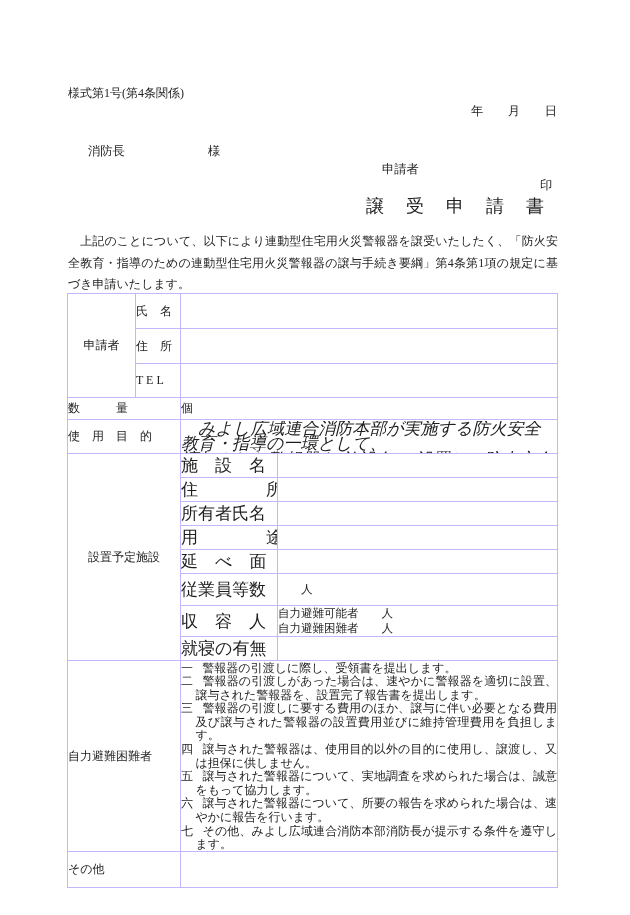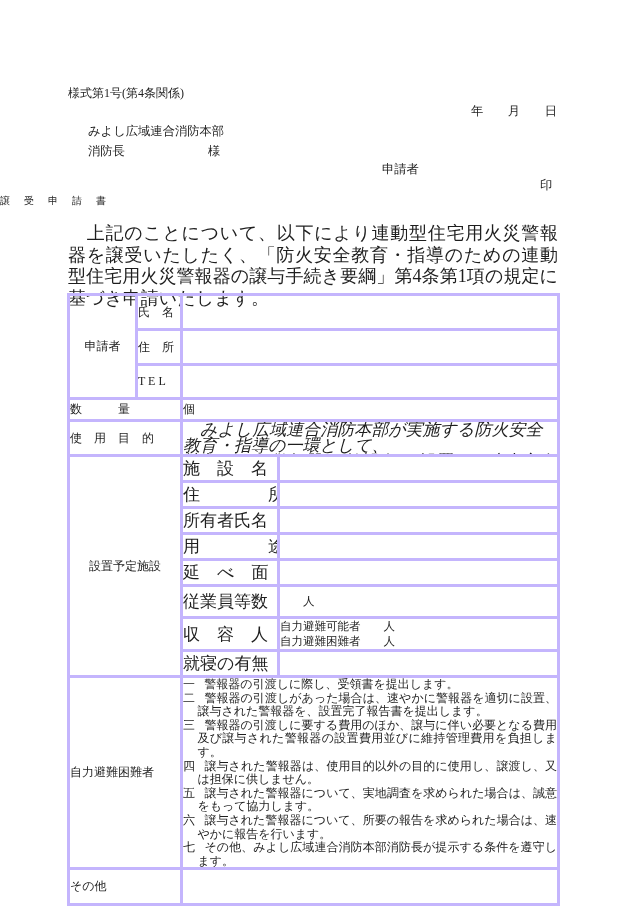--- a/index.html
+++ b/index.html
@@ -12,33 +12,33 @@
     overflow:hidden;
   }
   .abs{position:absolute;white-space:pre;}
   .form-no{left:68px;top:85px;font-size:12px;}
   .date-line{right:73px;top:103px;font-size:12.3px;}
   .org-line{left:88px;top:123px;font-size:12.3px;}
   .chief{left:88px;top:143px;font-size:12.3px;}
   .honorific{left:208px;top:143px;font-size:12.3px;}
   .applicant-lbl{left:382px;top:161px;font-size:12.3px;}
   .seal{left:540px;top:177px;font-size:12.3px;}
-  .doc-title{left:0;top:194px;width:546px;text-align:left;font-size:10px;letter-spacing:2px;}
+  .doc-title{left:0;top:194px;width:546px;text-align:right;font-size:18px;letter-spacing:2px;}
   .intro{
-    position:absolute;left:68px;top:223px;width:490px;
-    font-size:18px;line-height:21.6px;
+    position:absolute;left:68px;top:231px;width:490px;
+    font-size:12px;line-height:21.6px;
     text-align:justify;text-justify:inter-ideograph;
   }
   table.main{
     position:absolute;left:67px;top:293px;
     border-collapse:collapse;table-layout:fixed;width:490px;
     font-size:12px;
   }
   table.main td{
-    border:3px solid #c4b5fd;
+    border:1px solid #c4b5fd;
     vertical-align:middle;
     padding:0;
     overflow:hidden;
   }
   td.lbl{padding:0 8px;white-space:pre;}
   td.lbl-c{text-align:center;white-space:pre;}
   td.sub{padding:0 8px;font-size:17px;white-space:pre;}
   td.val{padding:0 4px;font-size:11.5px;}
   td.val .vline{line-height:15px;white-space:pre;}
   td.qty-val{padding-left:58px;font-size:12px;}
@@ -49,21 +49,20 @@
   .cond-item{padding-left:1.2em;text-indent:-1.2em;text-align:justify;text-justify:inter-ideograph;}
   .cond-num{margin-right:0.78em;}
 </style>
 </head>
 <body>
 
 <div class="page">
 
   <div class="abs form-no">様式第1号(第4条関係)</div>
   <div class="abs date-line">年　　月　　日</div>
-  <div class="abs org-line">みよし広域連合消防本部</div>
   <div class="abs chief">消防長</div>
   <div class="abs honorific">様</div>
   <div class="abs applicant-lbl">申請者</div>
   <div class="abs seal">印</div>
   <div class="abs doc-title">譲　受　申　請　書</div>
   <div class="intro">　上記のことについて、以下により連動型住宅用火災警報器を譲受いたしたく、「防火安全教育・指導のための連動型住宅用火災警報器の譲与手続き要綱」第4条第1項の規定に基づき申請いたします。</div>
 
   <table class="main">
     <colgroup>
       <col style="width:68px">

